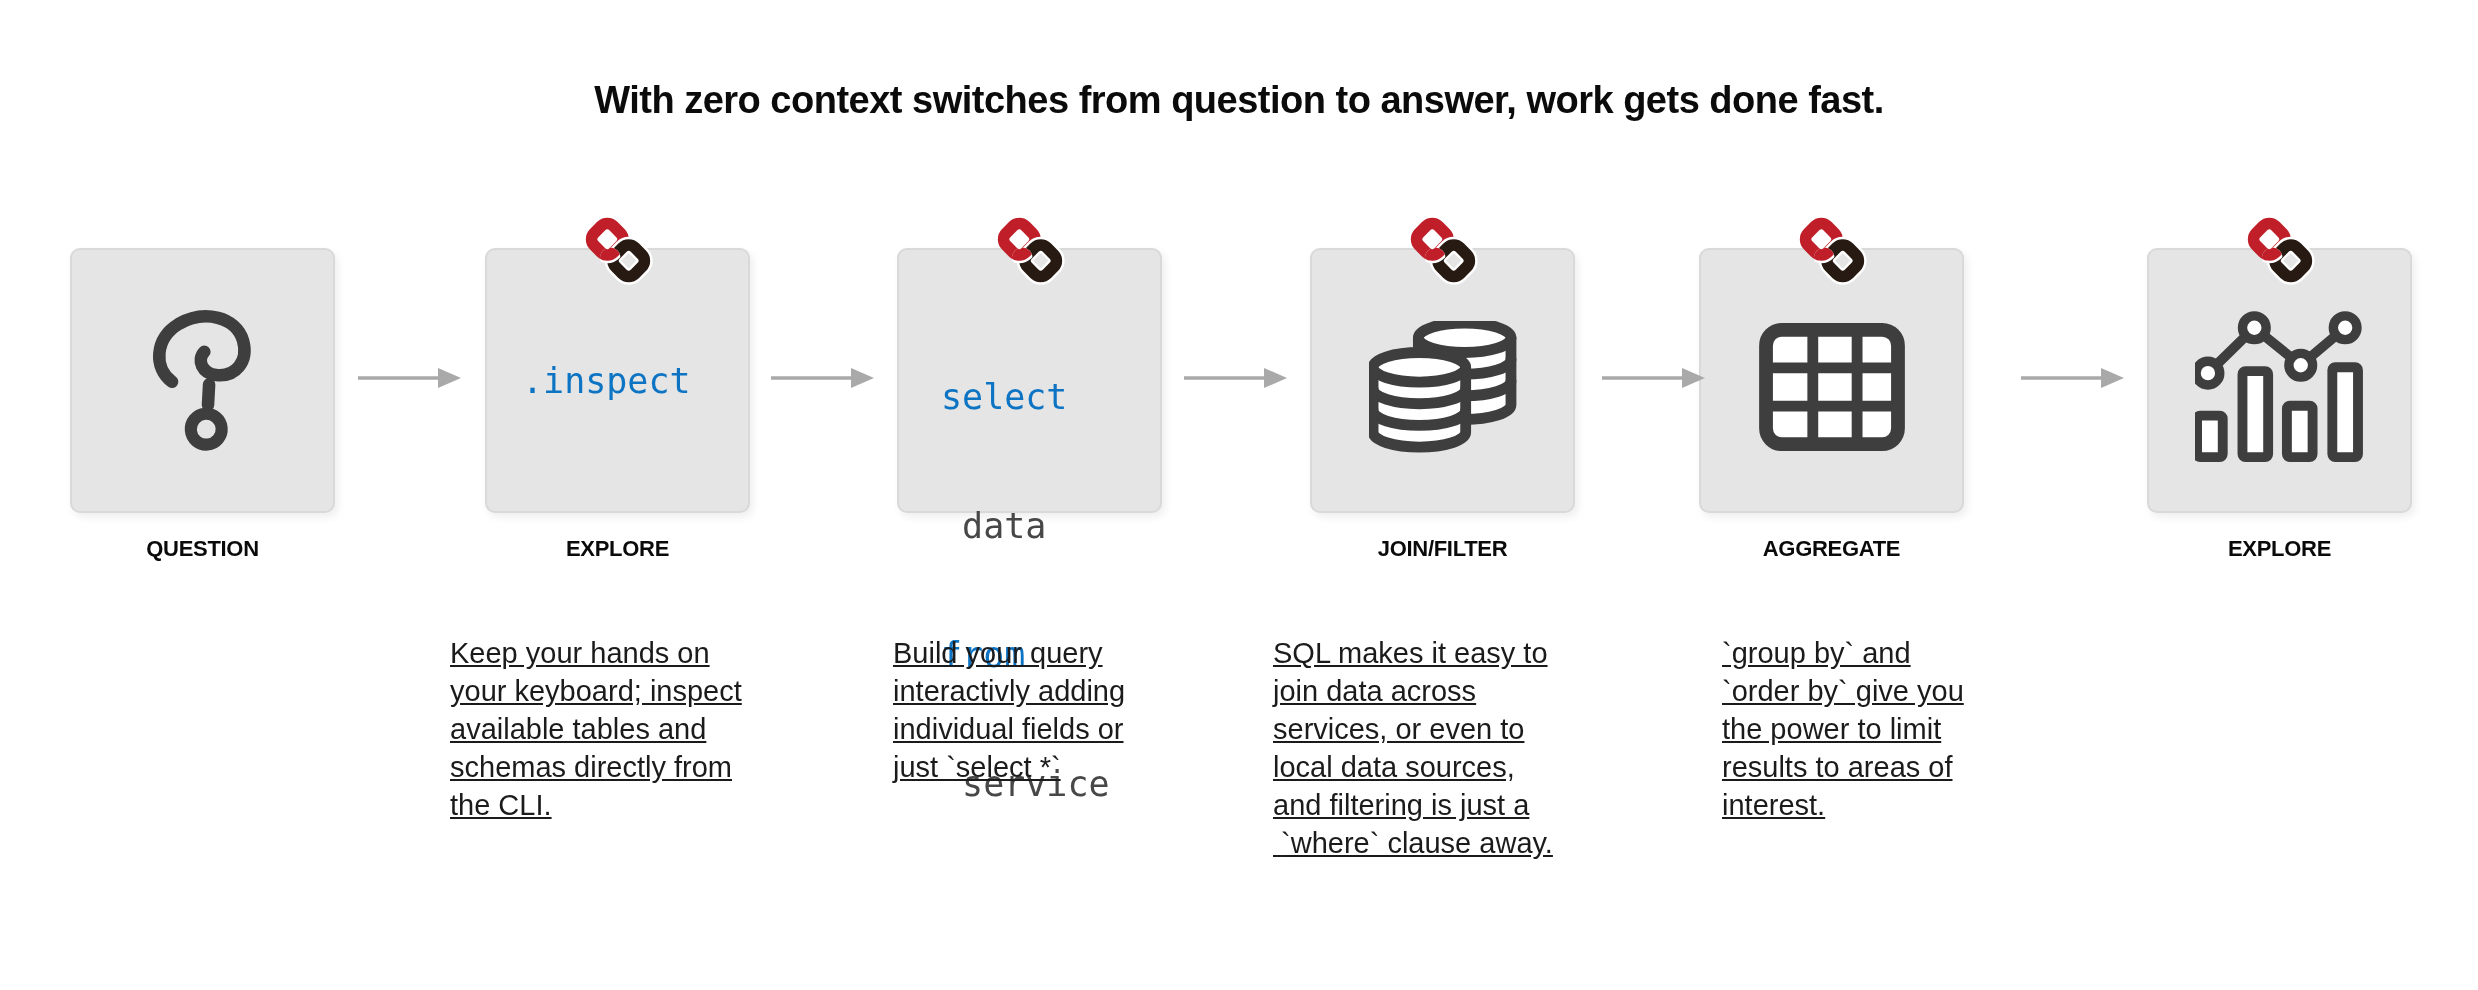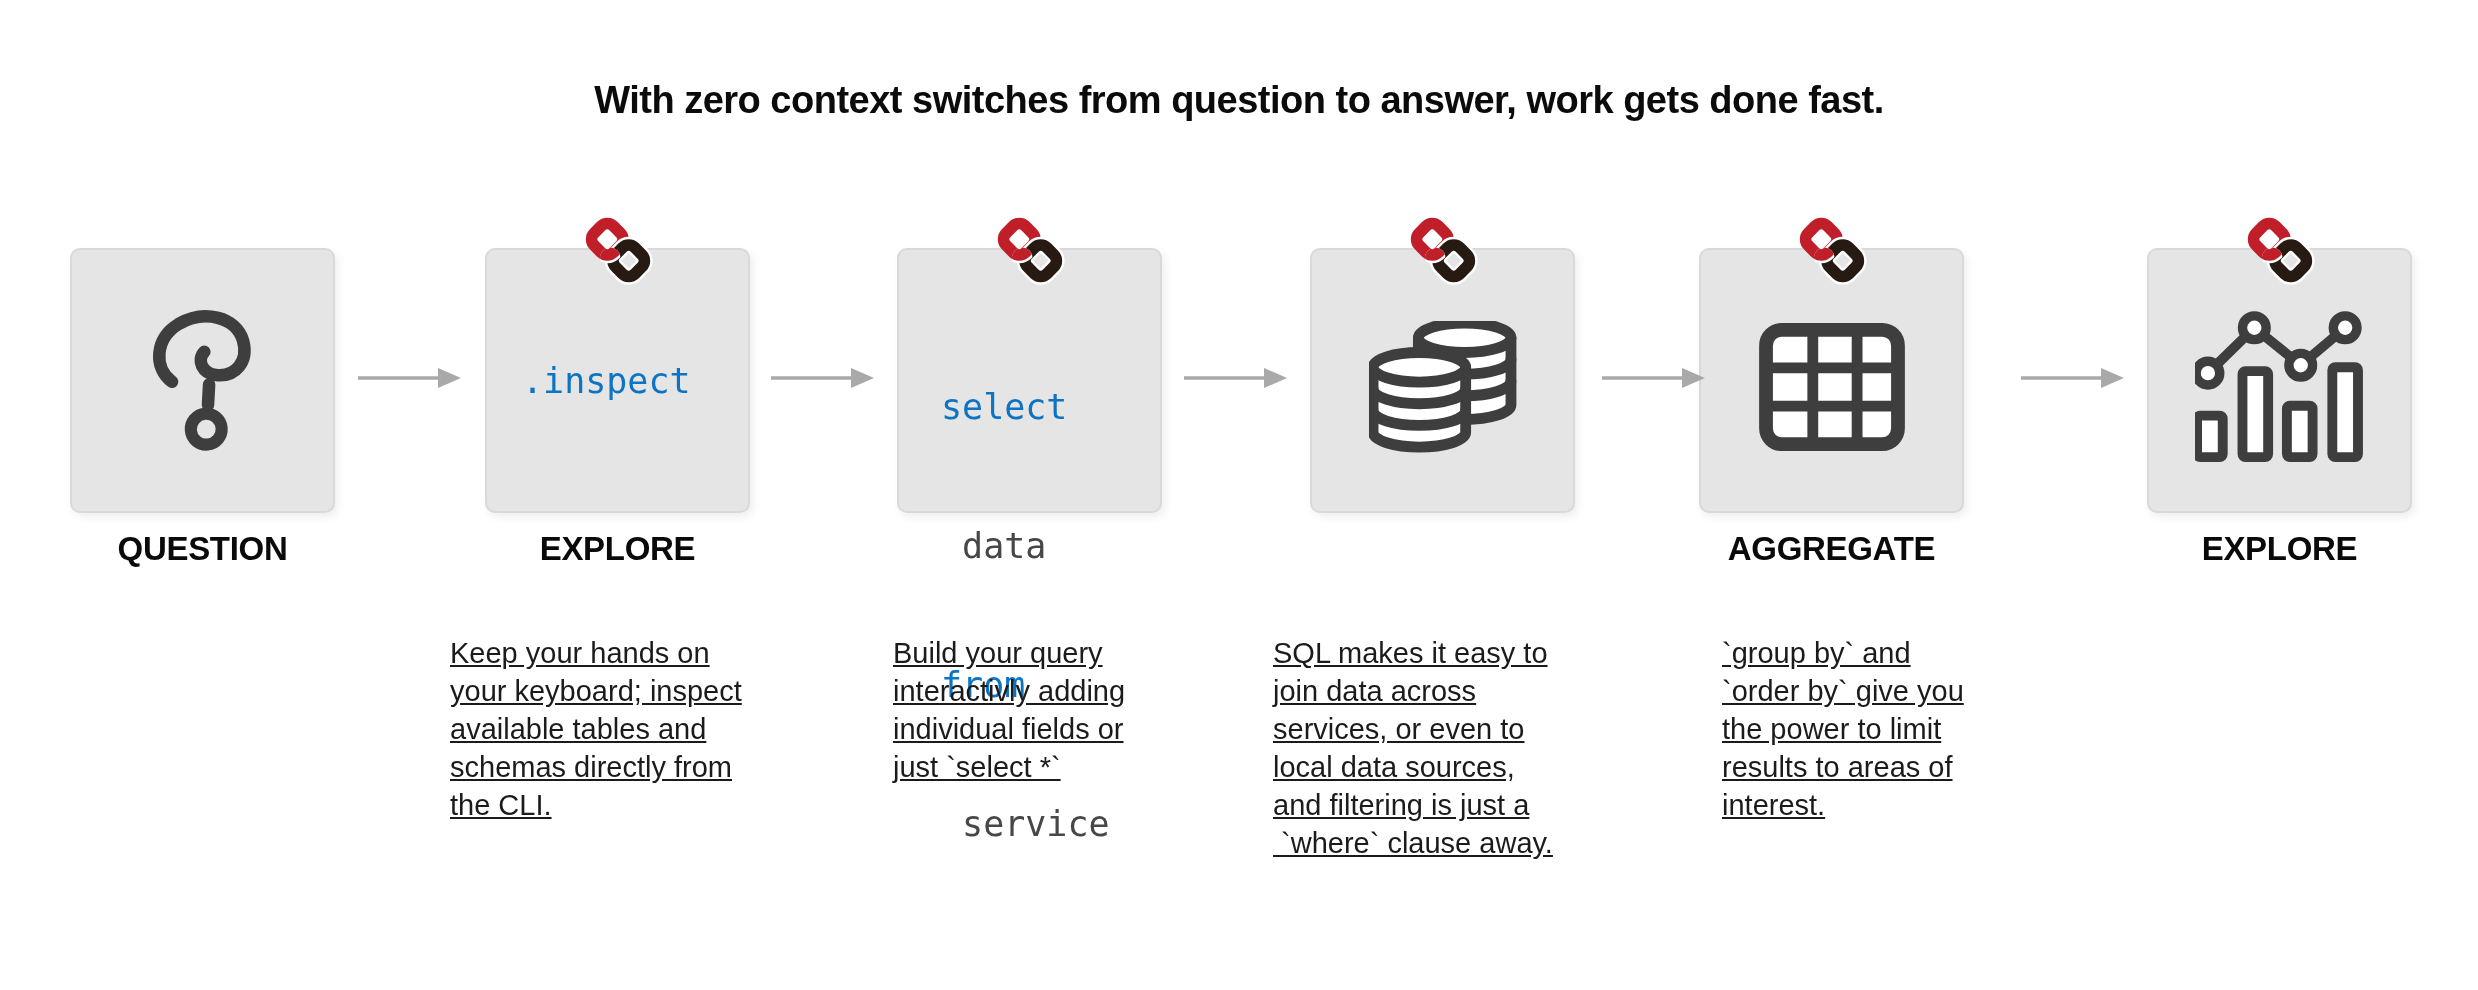--- a/index.html
+++ b/index.html
@@ -40,42 +40,42 @@
     transform:translateX(-50%);
     width:74px;height:78px;
   }
   .card-icon{
     position:absolute;left:50%;top:50%;
     transform:translate(-50%,-50%);
   }
   .step-label{
     margin-top:16px;
     text-align:center;
-    font-size:33px;line-height:40px;font-weight:700;
+    font-size:22px;line-height:40px;font-weight:700;
     letter-spacing:-0.3px;color:#0a0a0a;
   }
   .desc{
     position:absolute;top:634px;width:370px;
     font-size:29px;line-height:38px;
     color:var(--text-dark);
     white-space:pre-wrap;
     text-decoration:underline;
   }
   .mono{font-family:"DejaVu Sans Mono","Liberation Mono",monospace;}
   .inspect-code{
     position:absolute;left:35px;top:50%;
     transform:translateY(-50%);
     font-size:35px;color:var(--accent-blue);
     white-space:pre;
   }
   .query-code{
     position:absolute;left:42px;top:40px;
     font-size:35px;line-height:43px;white-space:pre;
   }
-  .query-code span{display:block;margin-top:10px;}
+  .query-code span{display:block;}
   .kw{color:var(--accent-blue);}
   .tok{color:var(--code-gray);}
   .flow-arrow{position:absolute;top:365px;width:106px;height:26px;}
   
   .s-icon{stroke:var(--icon-dark);fill:none;}
   .s-icon-fw{stroke:var(--icon-dark);fill:#fff;}
   .f-white{fill:#fff;}
   .s-red{stroke:var(--logo-red);fill:none;}
   .s-black{stroke:var(--logo-black);fill:none;}
   .s-white{stroke:#fff;fill:none;}
@@ -165,20 +165,21 @@
         <path class="s-icon" d="M 50 61 A 47 15 0 0 0 144 61"></path>
         <ellipse class="s-icon-fw" cx="97" cy="17" rx="47" ry="15"></ellipse>
 
         <path class="s-icon-fw" d="M 4 47 L 4 113 A 47 15 0 0 0 98 113 L 98 47"></path>
         <path class="s-icon" d="M 4 69 A 47 15 0 0 0 98 69"></path>
         <path class="s-icon" d="M 4 91 A 47 15 0 0 0 98 91"></path>
         <ellipse class="s-icon-fw" cx="51" cy="47" rx="47" ry="15"></ellipse>
       </g>
     </svg>
   </div>
+  <div class="step-label">JOIN/FILTER</div>
 </div>
 
 <div class="step" style="left:1699px">
   <div class="card">
     <svg class="badge" viewBox="0 0 76 80">
       <use href="#logo-badge"></use>
     </svg>
     <svg class="card-icon" style="margin-top:6px" width="148" height="130" viewBox="0 0 150 132">
       <rect x="8" y="8" width="134" height="116" rx="16" class="f-white"></rect>
       <g class="s-icon" stroke-width="11">

